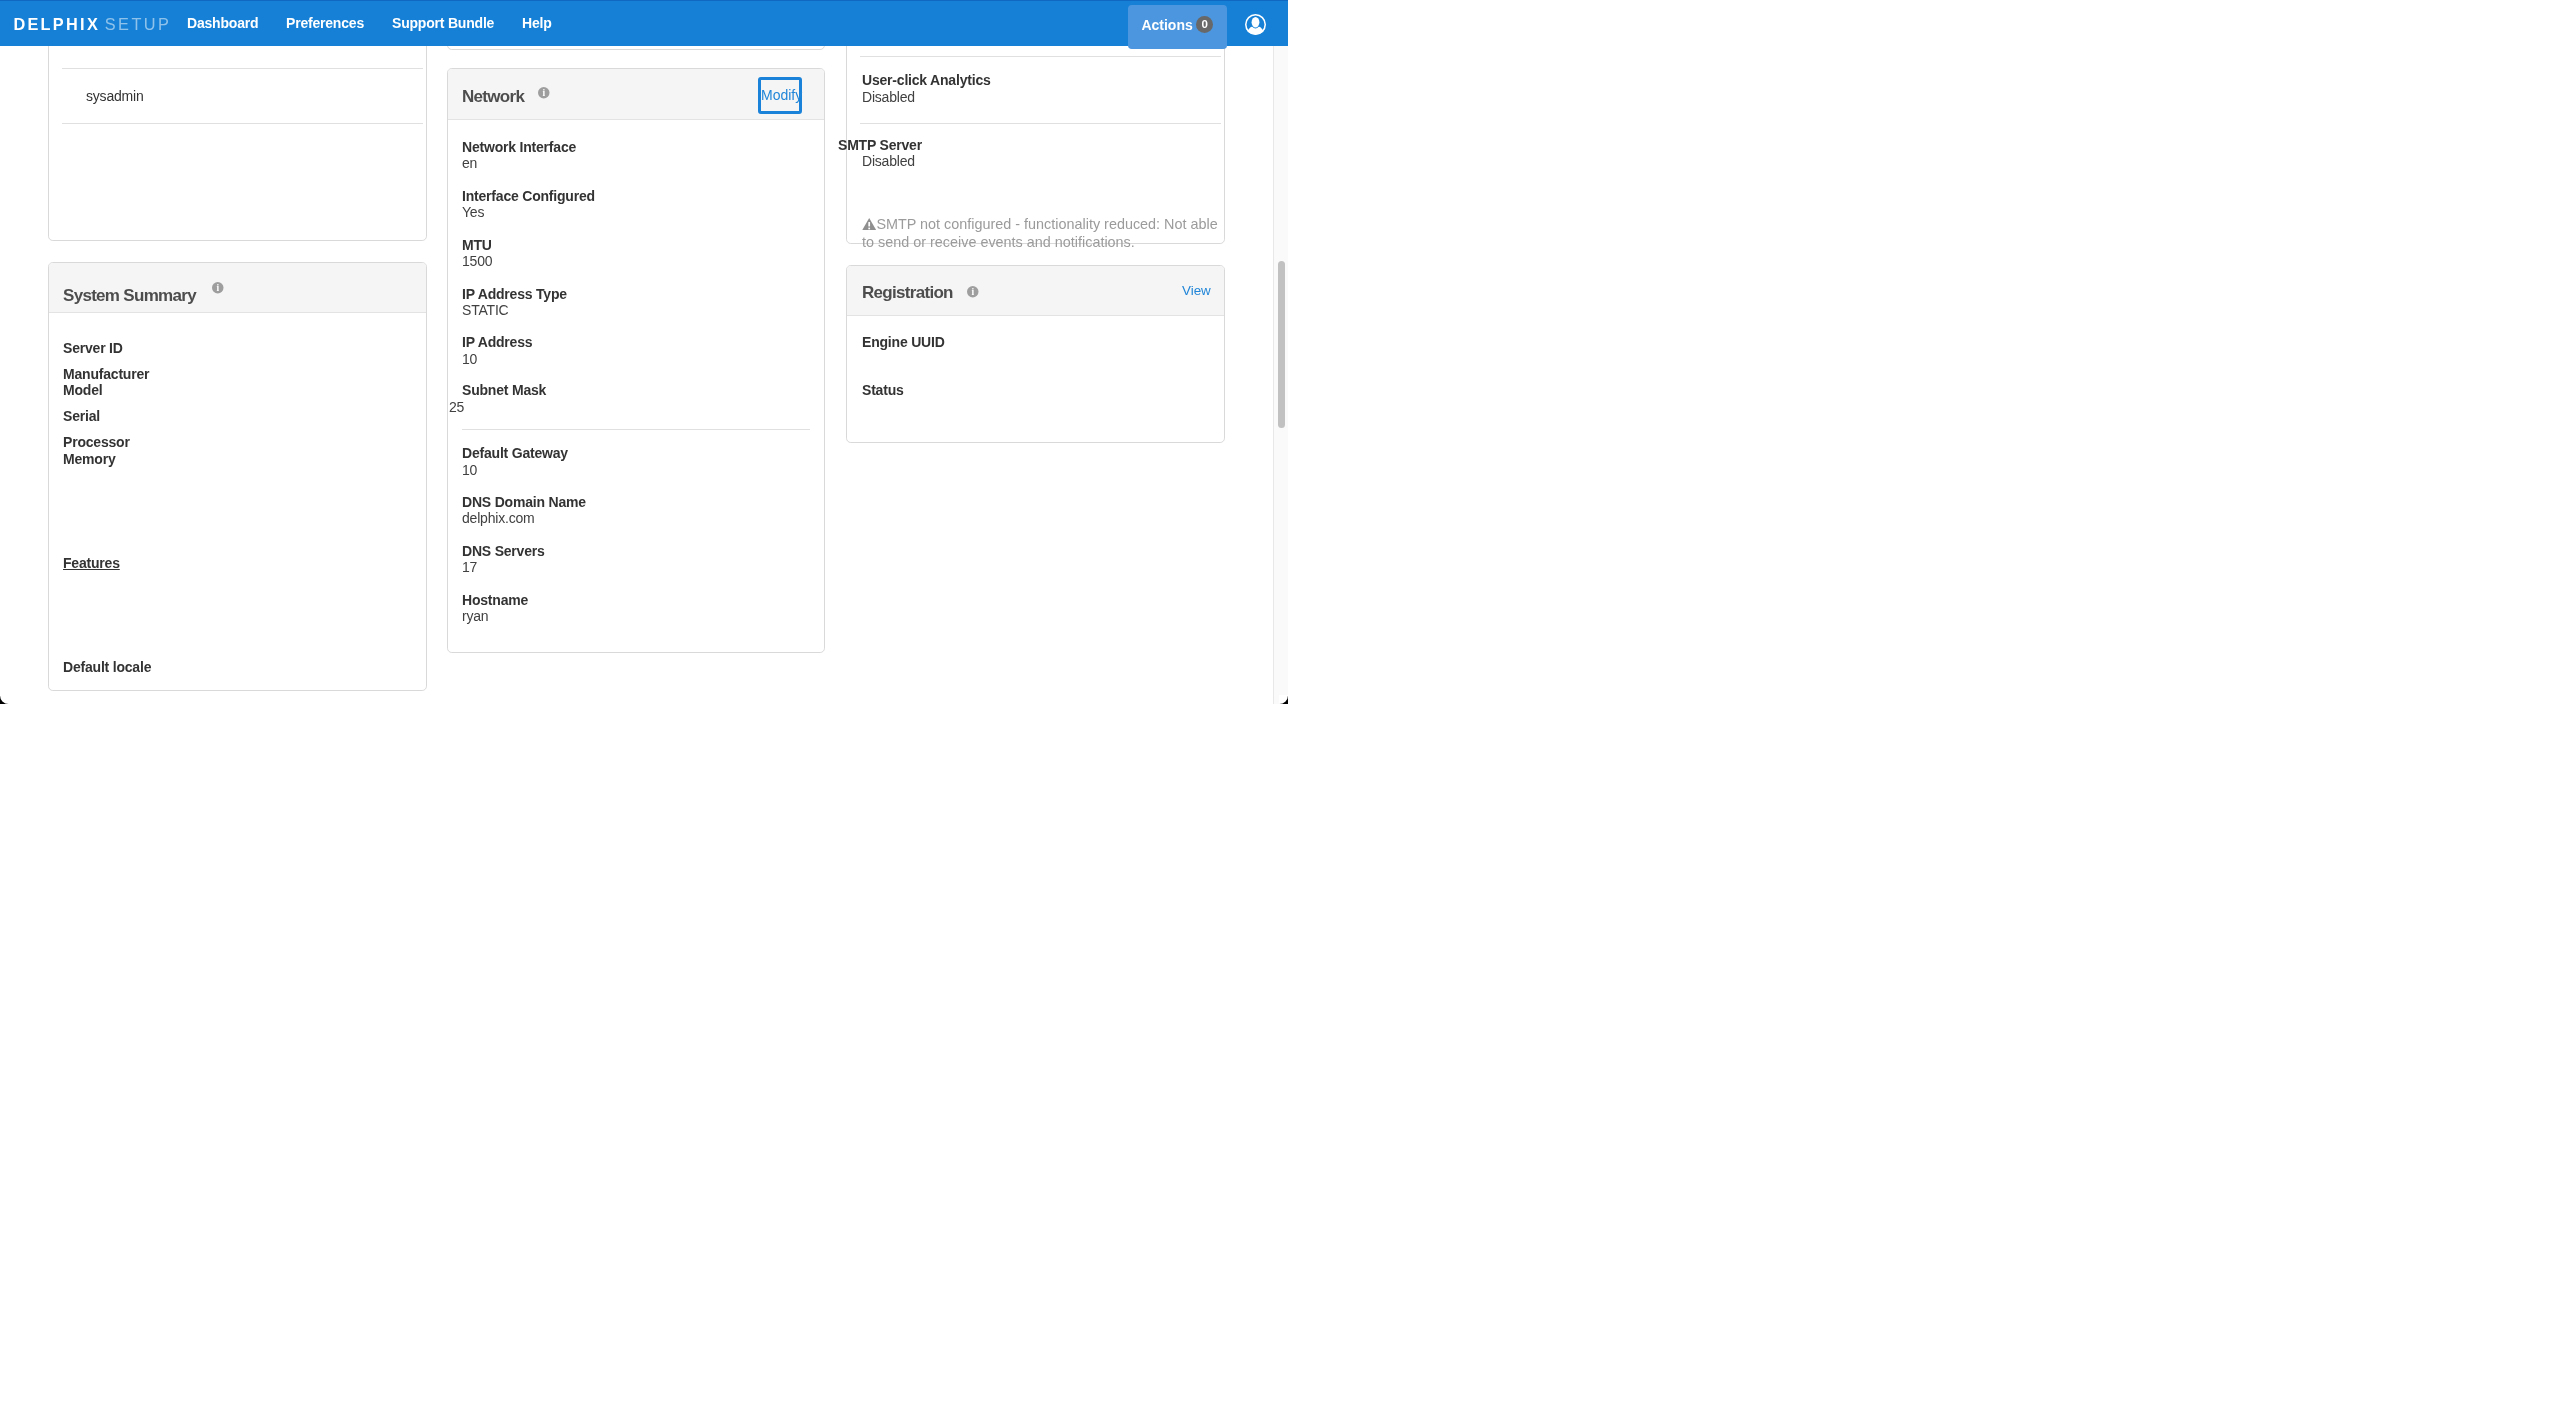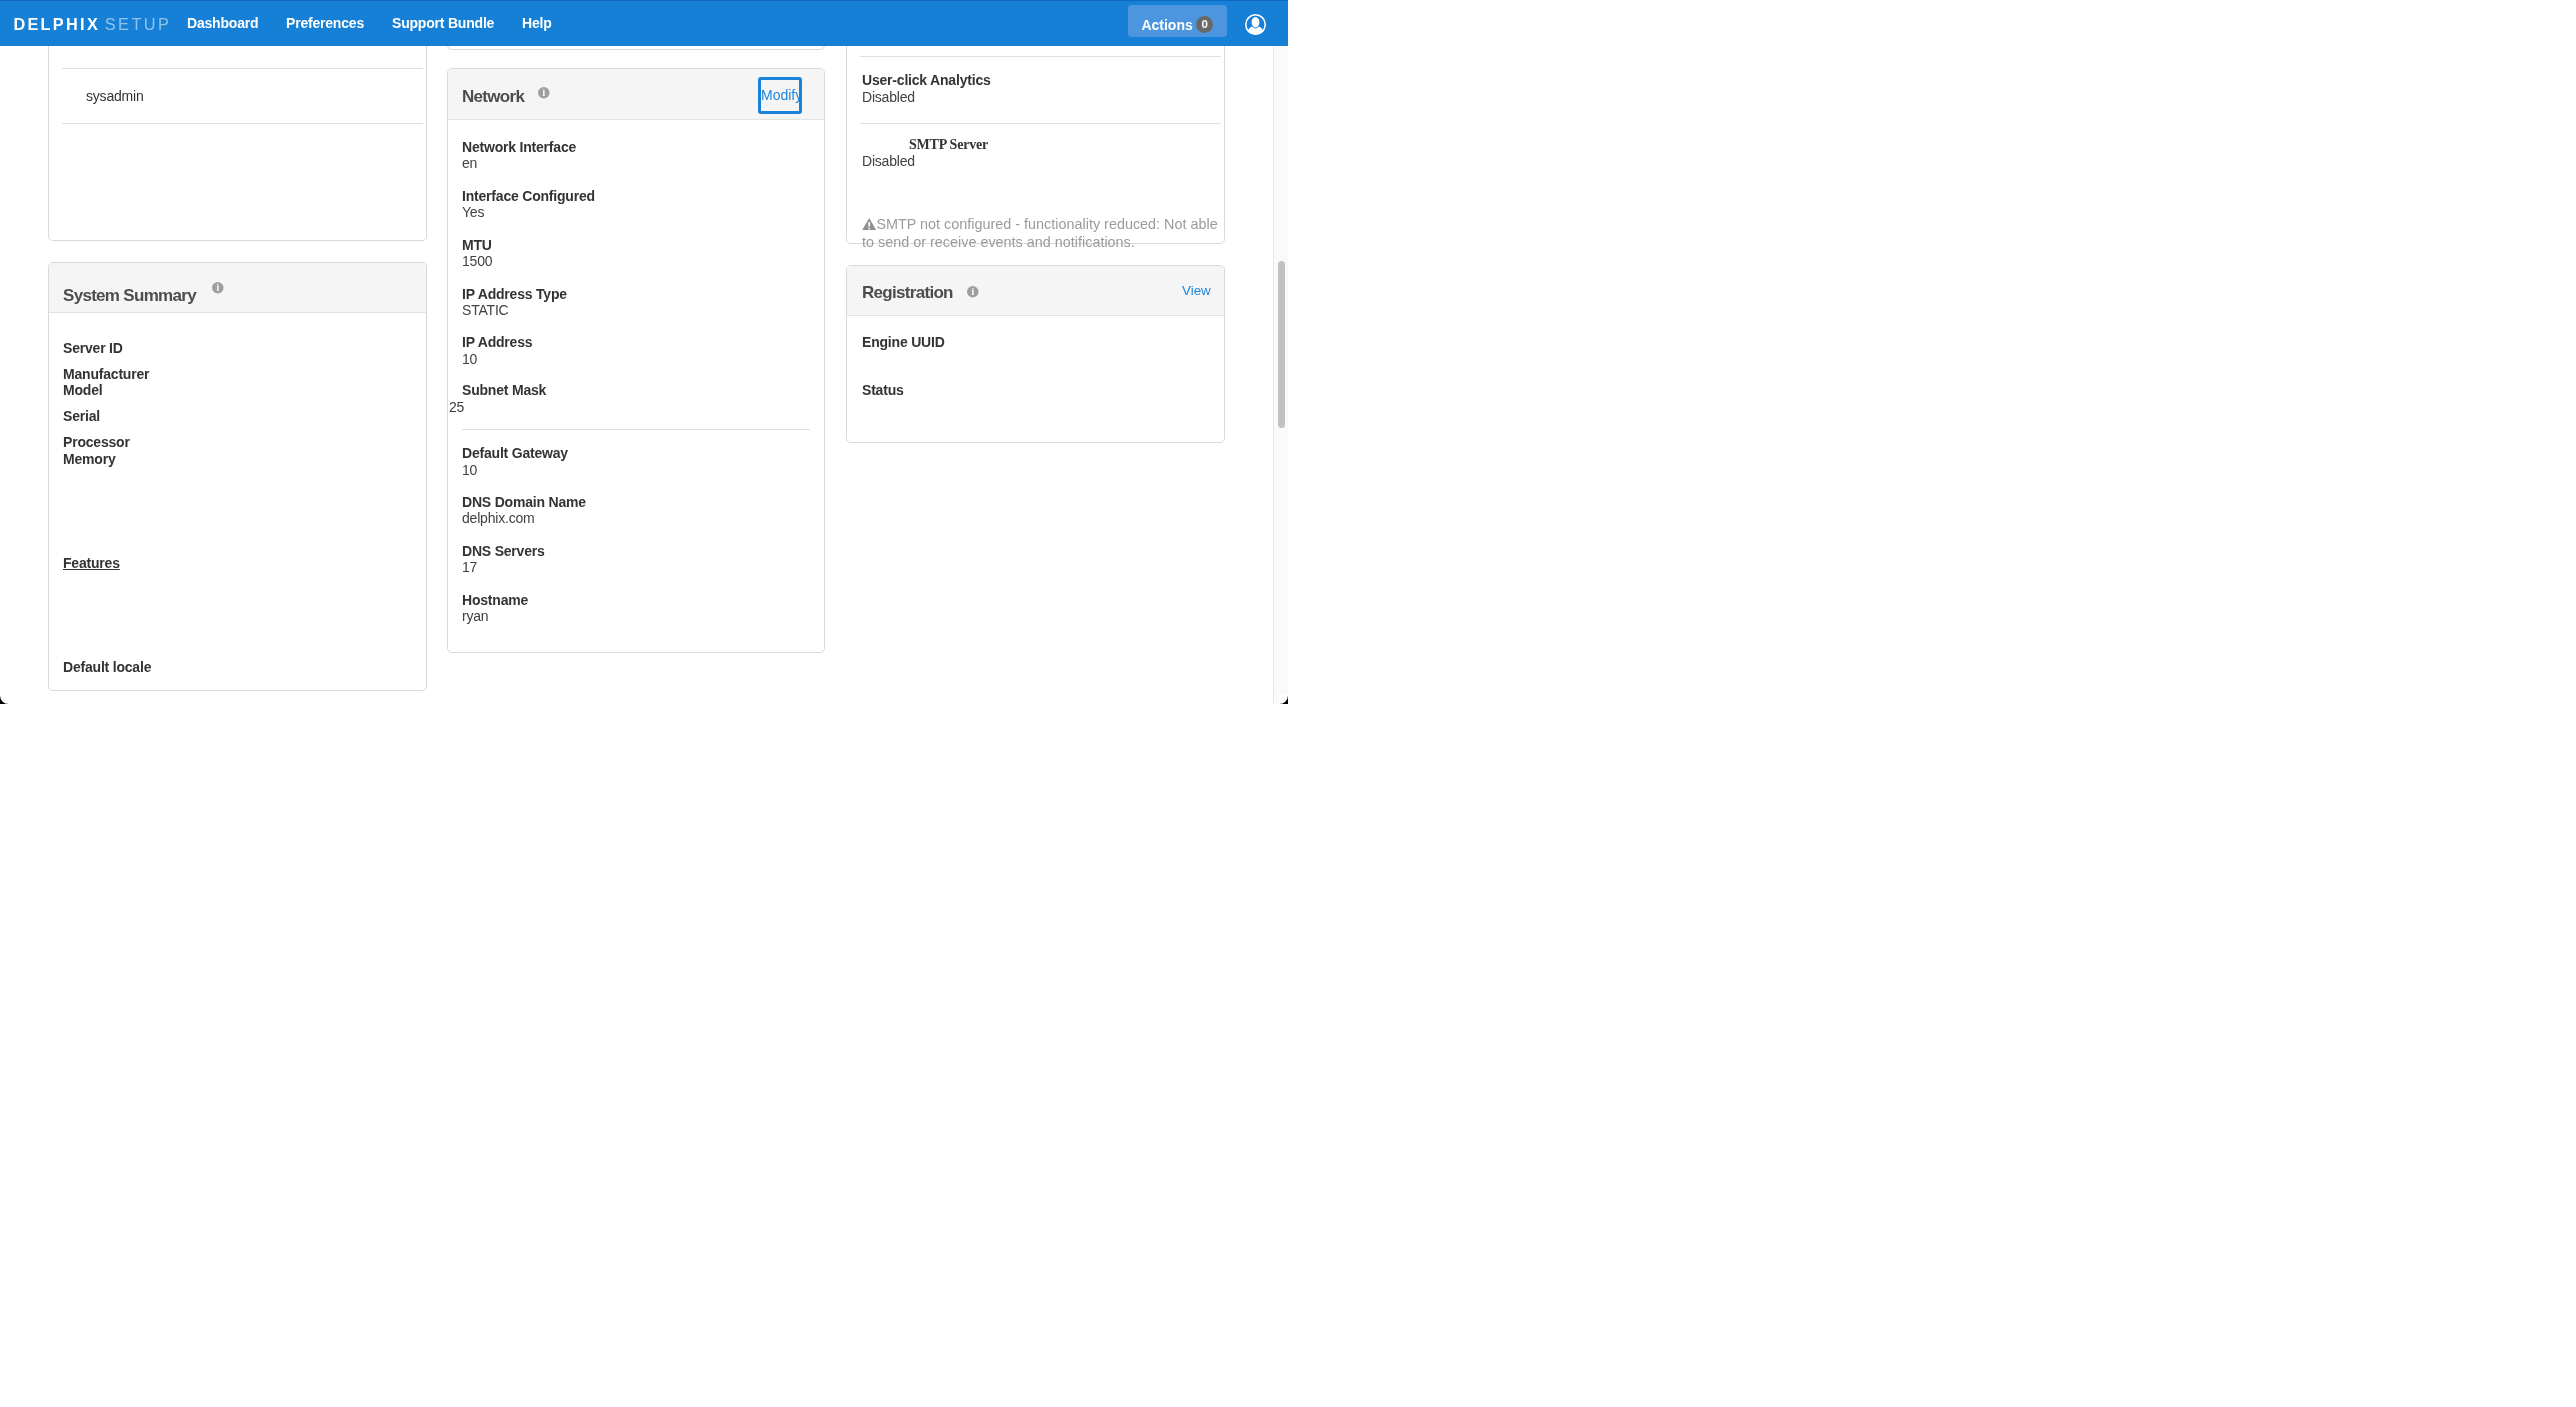--- a/index.html
+++ b/index.html
@@ -15,21 +15,21 @@
   .v { position:absolute; font-size:14px; color:#414141; line-height:16.3px; letter-spacing:-0.2px; white-space:nowrap; }
   .link { position:absolute; font-size:13.4px; color:#2286d8; line-height:16.3px; white-space:nowrap; }
   .info { position:absolute; }
   
   #hdr { position:absolute; left:0; top:0; width:1288px; height:46px; background:#1580d6; z-index:10; }
   #hdr .topline { position:absolute; left:0; top:0; width:100%; height:0.5px; background:#1068c0; }
   #logo { position:absolute; left:13.4px; top:1px; height:46px; line-height:46px; font-size:16.3px; white-space:nowrap; }
   #logo b { color:#fff; letter-spacing:2.3px; }
   #logo span { color:rgba(255,255,255,0.52); letter-spacing:2.4px; margin-left:4.8px; font-weight:normal; }
   .nav { position:absolute; top:0; height:46px; line-height:46px; color:#fff; font-weight:bold; font-size:14px; letter-spacing:-0.2px; white-space:nowrap; }
-  #actions { position:absolute; left:1128px; top:4.8px; width:99px; height:32px; background:#4b96de; border-radius:3.8px; }
+  #actions { position:absolute; left:1128px; top:4.8px; width:99px; height:44px; background:#4b96de; border-radius:3.8px; }
   #actions .at { position:absolute; left:13.4px; top:0; height:40px; line-height:40px; color:#fff; font-weight:bold; font-size:14px; }
   #actions .badge { position:absolute; left:68px; top:11px; width:17.3px; height:17.3px; border-radius:50%; background:#686868;
      color:#fff; font-size:11.5px; font-weight:bold; text-align:center; line-height:17.3px; }
   
   #sbtrack { position:absolute; left:1273px; top:46px; width:15.3px; height:658px; background:#fafafa; border-left:1px solid #e8e8e8; }
   #sbthumb { position:absolute; left:1278px; top:261px; width:7.2px; height:167px; background:#c1c1c1; border-radius:4.8px; }
   .corner { position:absolute; bottom:0; width:8.6px; height:8.6px; background:#000; z-index:40; }
   #cornL { left:0; }  #cornL::after { content:""; position:absolute; inset:0; background:#fff; border-bottom-left-radius:8.6px; }
   #cornR { right:0; } #cornR::after { content:""; position:absolute; inset:0; background:#fff; border-bottom-right-radius:8.6px; }
   .warn { position:absolute; font-size:14.4px; color:#9b9b9b; line-height:18px; white-space:nowrap; }
@@ -93,21 +93,21 @@
   <div class="l" style="left:462px; top:543px;">DNS Servers</div>
   <div class="v" style="left:462px; top:559px;">17</div>
   <div class="l" style="left:462px; top:592px;">Hostname</div>
   <div class="v" style="left:462px; top:608px;">ryan</div>
 
   <div class="card" style="left:846px; top:19px; width:379px; height:225px;"></div>
   <div class="div" style="left:860px; width:361px; top:56px;"></div>
   <div class="l" style="left:862px; top:72px;">User-click Analytics</div>
   <div class="v" style="left:862px; top:89px;">Disabled</div>
   <div class="div" style="left:860px; width:361px; top:123px;"></div>
-  <div class="l" style="left:909px; top:137px;font-family:Liberation Serif, serif;">SMTP Server</div>
+  <div class="l" style="left:838px; top:137px;">SMTP Server</div>
   <div class="v" style="left:862px; top:153px;">Disabled</div>
   <div class="warn" style="left:862px; top:183px;margin-top:32px;"><svg width="14.4" height="12.5" viewBox="0 0 15 13" style="vertical-align:-1px;">
         <path d="M7.5 0 L15 13 L0 13 Z" fill="#8f8f8f"></path>
         <rect x="6.6" y="4.2" width="1.8" height="4.6" fill="#fff"></rect>
         <rect x="6.6" y="10" width="1.8" height="1.8" fill="#fff"></rect>
       </svg>SMTP not configured - functionality reduced: Not able<br>to send or receive events and notifications.</div>
 
   <div class="card" style="left:846px; top:265px; width:379px; height:178px;">
     <div class="chead" style="height:50px;"></div>
   </div>

